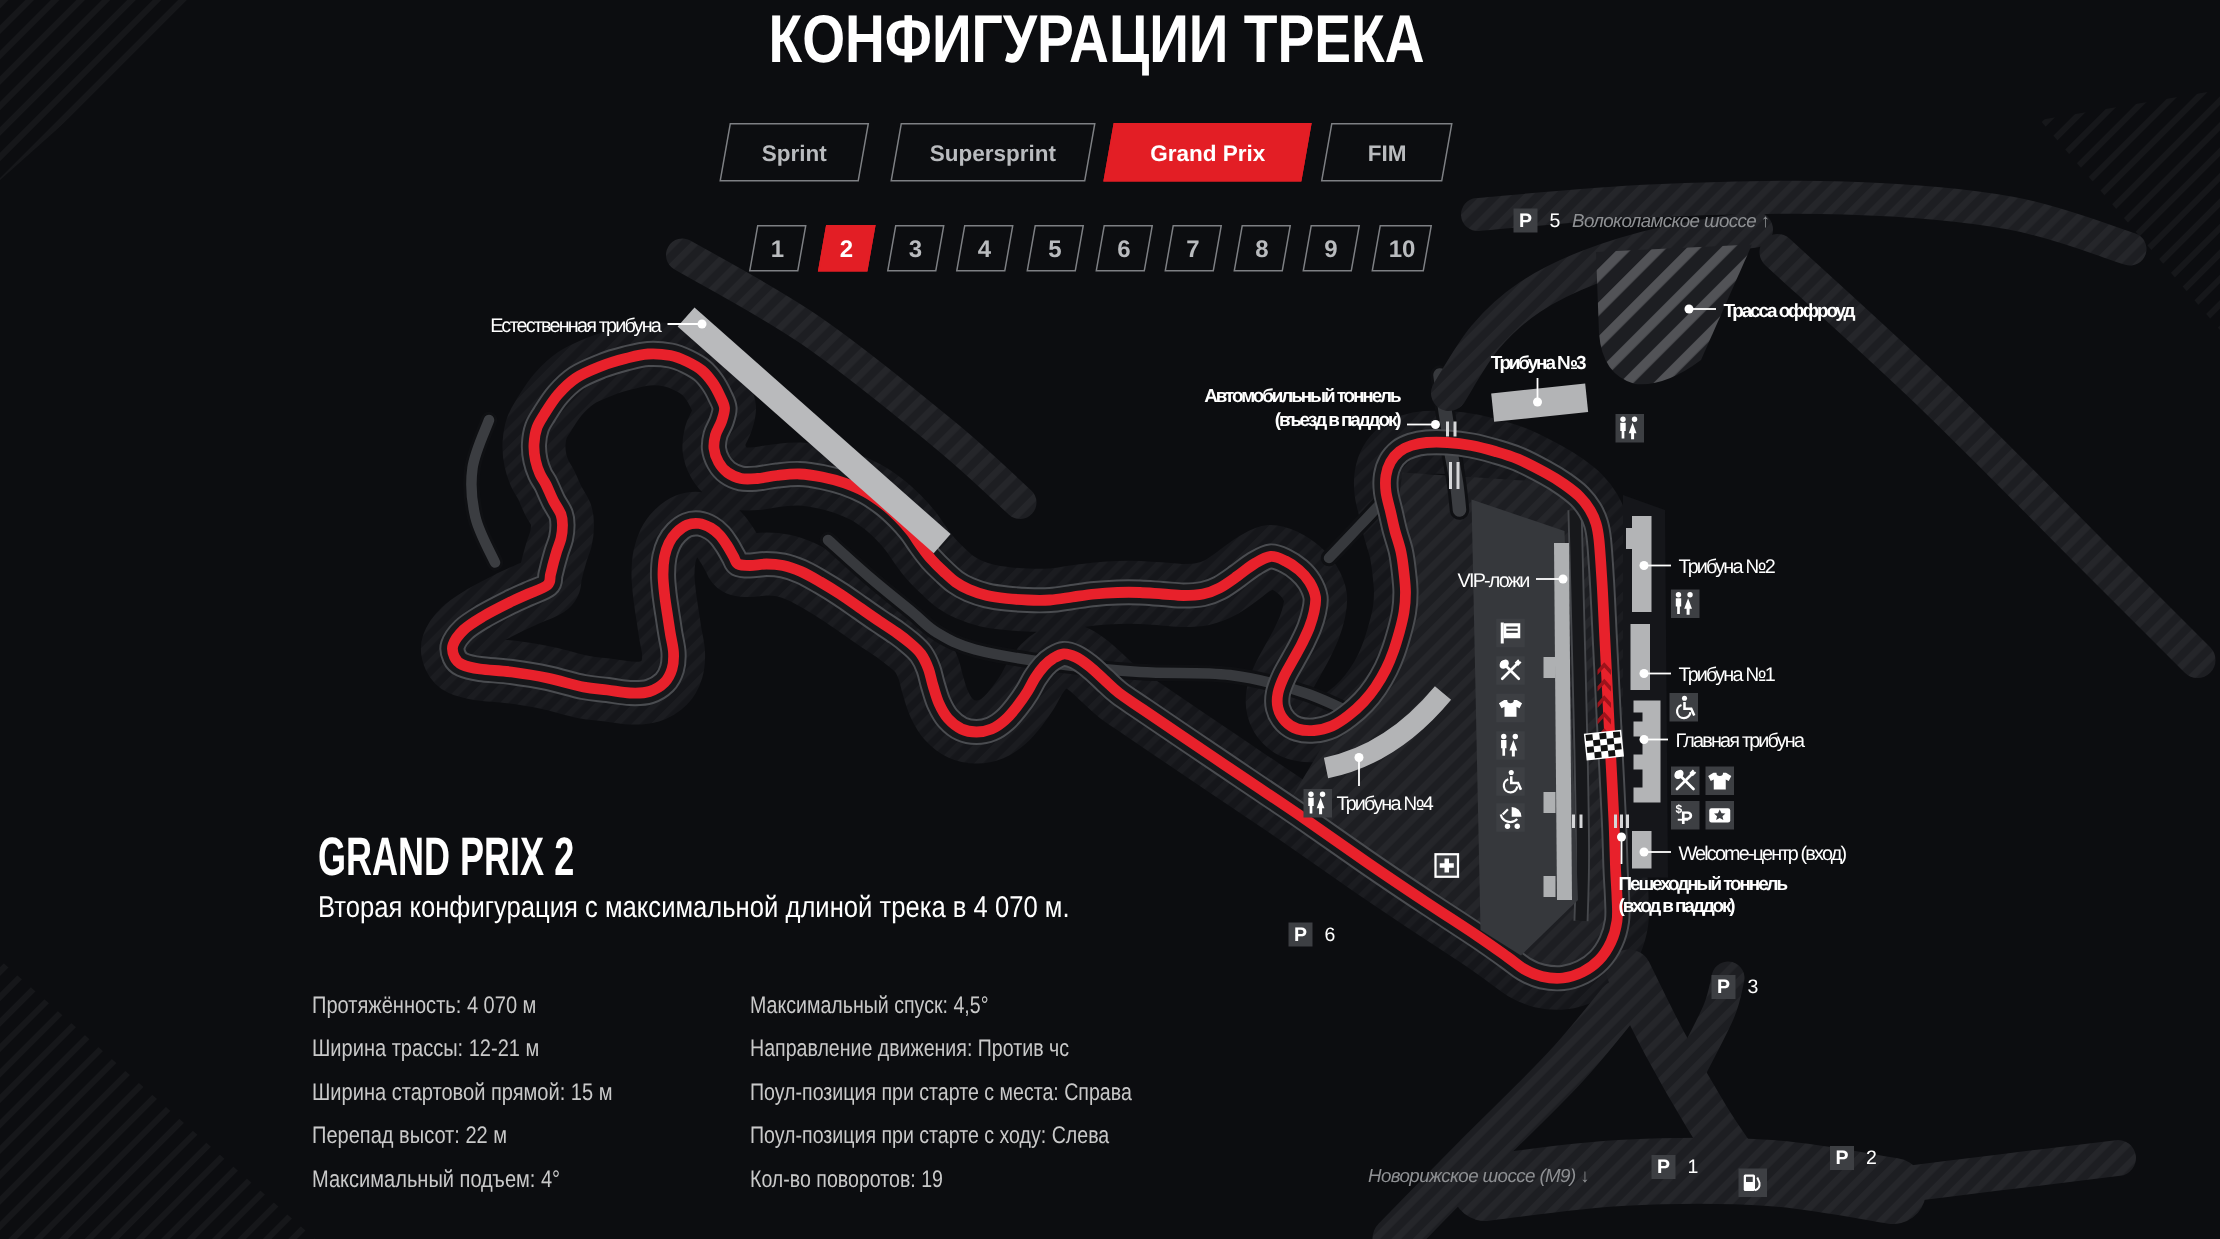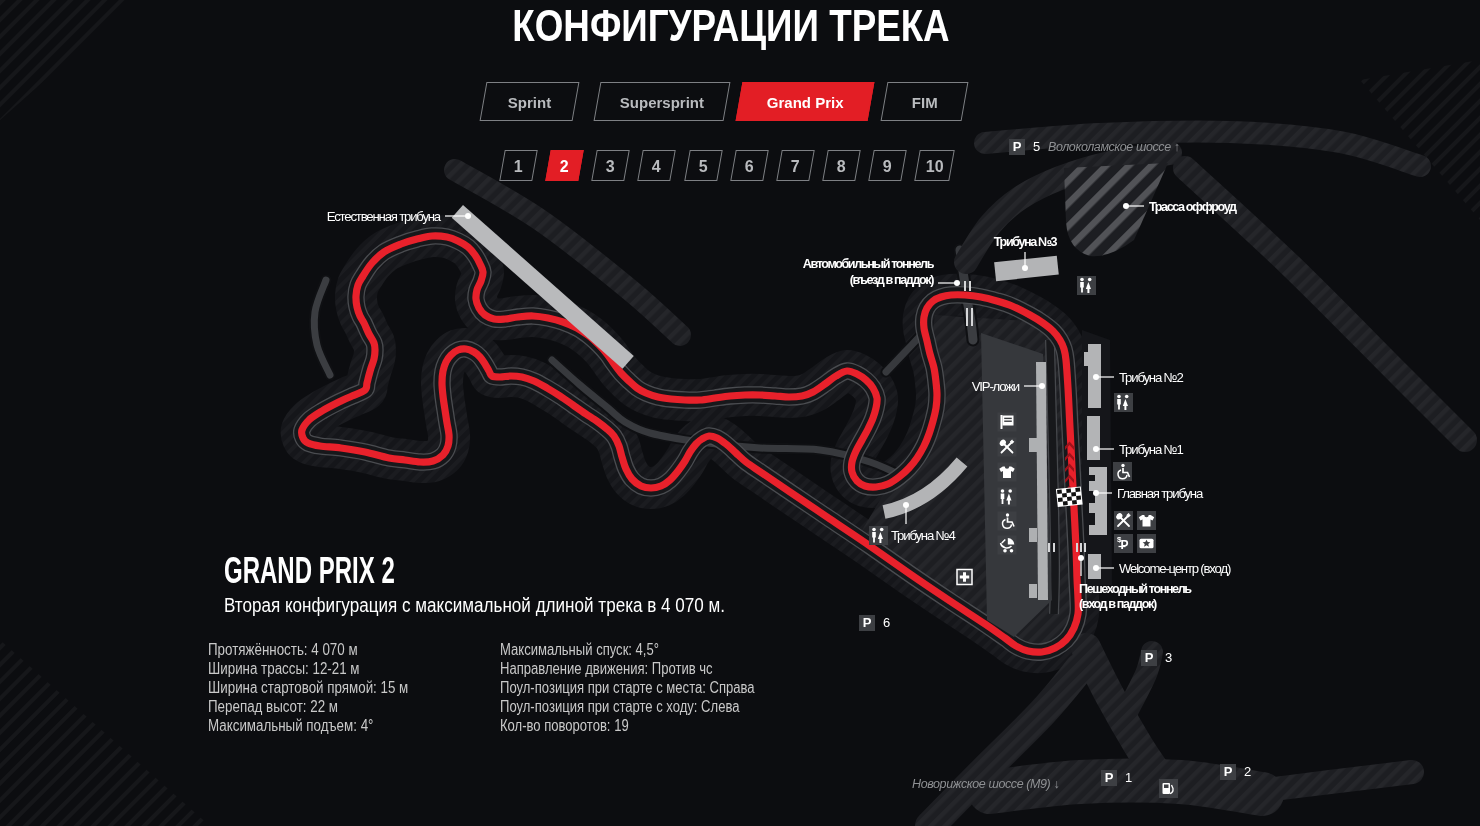--- a/index.html
+++ b/index.html
@@ -14,25 +14,25 @@
        border:1.5px solid #7e8084;color:#b9bbbe;font-weight:bold;font-size:15px;
        transform:skewX(-10deg);box-sizing:border-box;}
   .tab span{display:inline-block;transform:skewX(10deg);}
   .tab.active{background:#e31e25;border-color:#e31e25;color:#fff;}
   .nums{position:absolute;top:150px;left:502px;height:31px;z-index:5;}
   .num{position:absolute;top:0;width:33px;height:31px;line-height:31px;text-align:center;
        border:1.5px solid #7e8084;color:#b9bbbe;font-weight:bold;font-size:16px;
        transform:skewX(-10deg);box-sizing:border-box;}
   .num span{display:inline-block;transform:skewX(10deg);}
   .num.active{background:#e31e25;border-color:#e31e25;color:#fff;}
-  .info{position:absolute;left:224px;top:550px;width:620px;z-index:5;}
+  .info{position:absolute;left:212px;top:550px;width:620px;z-index:5;}
   .info h2{margin:0;font-size:36px;font-weight:bold;transform:scaleX(0.667);
            transform-origin:left;letter-spacing:0;}
   .info .sub{margin-top:2px;font-size:20px;color:#fff;transform:scaleX(0.854);transform-origin:left;white-space:nowrap;width:max-content;}
-  .stats{position:absolute;left:208px;top:640px;font-size:16px;color:#c9c9c9;line-height:19px;z-index:5;}
+  .stats{position:absolute;left:208px;top:656px;font-size:16px;color:#c9c9c9;line-height:29px;z-index:5;}
   .stats .col1{transform:scaleX(0.835);transform-origin:left;white-space:nowrap;}
   .stats .col2{position:absolute;left:292px;top:0;width:400px;transform:scaleX(0.816);transform-origin:left;white-space:nowrap;}
   svg text{font-family:"Liberation Sans", sans-serif;}
 </style>
 </head>
 <body>
 
 <div class="title">КОНФИГУРАЦИИ ТРЕКА</div>
 
 <div class="tabs">

